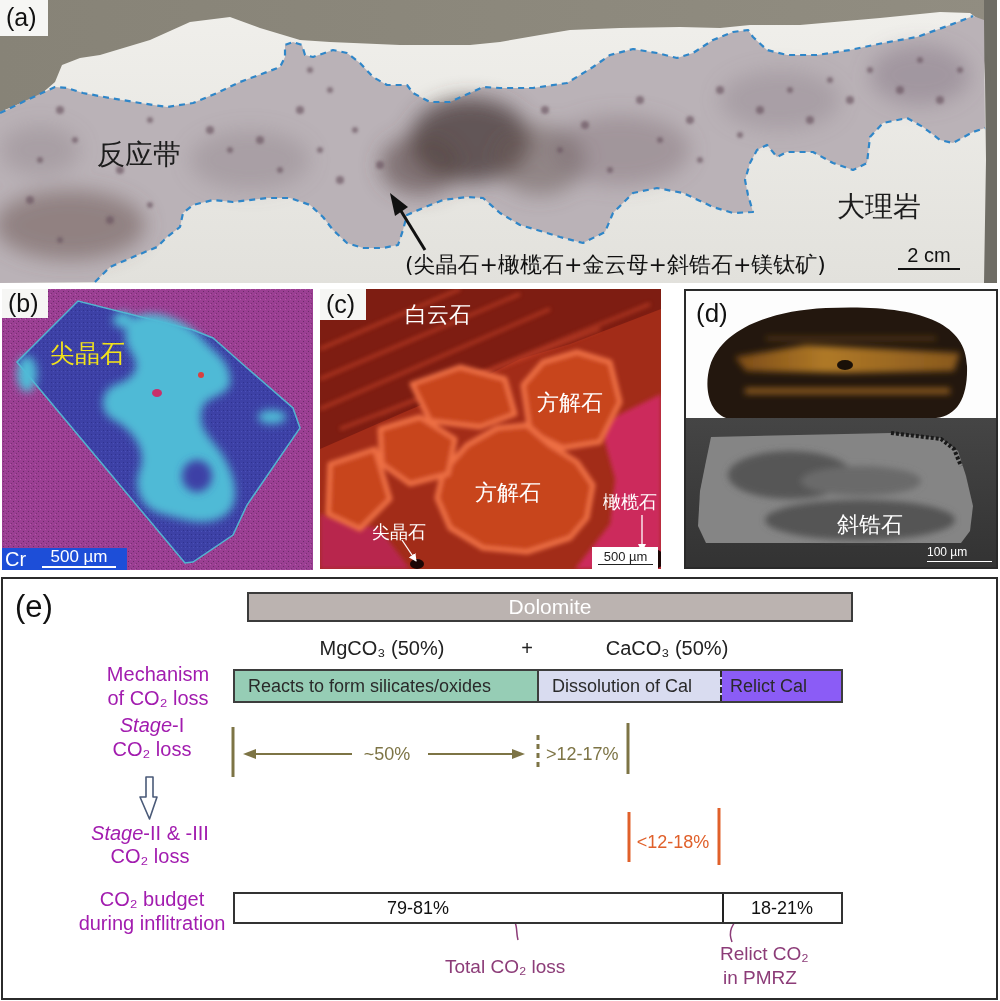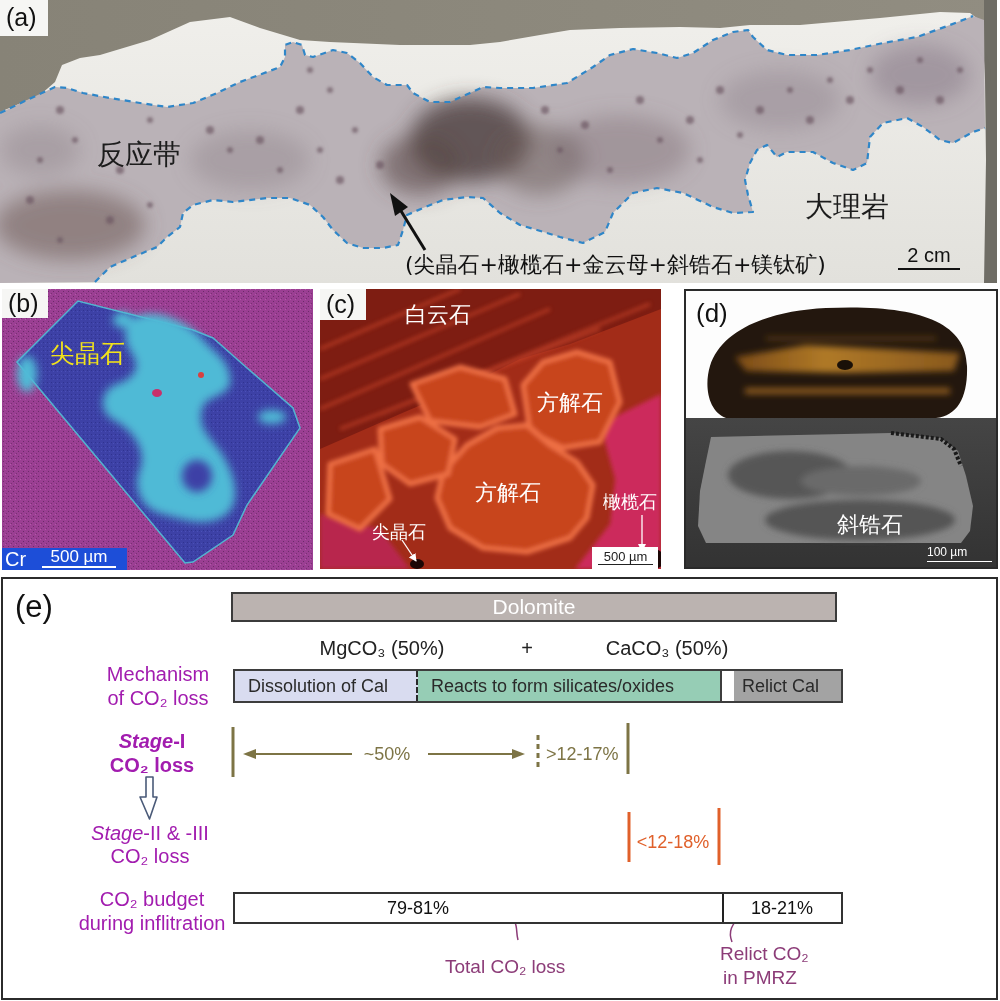--- a/index.html
+++ b/index.html
@@ -101,21 +101,21 @@
     </g>
     <polyline fill="none" stroke="#2f86c8" stroke-width="2.2" stroke-dasharray="6 5" stroke-linejoin="round" points="0,113 27,100 55,87 67,88 83,93 110,98 140,103 167,107 193,103 217,93 240,82 267,72 280,67 285,57 285,45 293,42 302,45 305,55 313,57 333,50 347,53 360,63 373,77 387,85 407,85 413,93 430,102 450,102 470,93 483,87 500,88 533,88 567,83 593,67 610,55 633,49 657,53 677,58 693,53 713,40 733,32 748,30 753,37 767,50 787,55 817,55 850,50 883,43 917,37 950,25 973,16"></polyline>
     <polyline fill="none" stroke="#2f86c8" stroke-width="2.2" stroke-dasharray="6 5" stroke-linejoin="round" points="95,282 110,267 133,257 157,247 167,237 180,227 183,213 193,205 213,200 233,202 267,198 290,198 310,205 323,217 333,230 347,243 363,248 383,248 398,245 403,230 407,215 423,208 443,200 467,197 483,198 500,213 520,225 537,230 560,237 583,243 605,232 613,213 633,193 657,188 683,193 713,207 733,213 753,212 748,195 745,180 750,163 757,150 767,145 777,157 787,152 813,152 833,163 853,170 867,163 870,137 883,123 907,118 923,127 940,140 953,143 973,132 985,128"></polyline>
     <g>
       <line x1="425" y1="250" x2="401" y2="211" stroke="#111" stroke-width="3"></line>
       <polygon points="390,193 408,207 395,216" fill="#111"></polygon>
     </g>
   </svg>
   <div class="plabel" style="width:48px;height:36px;line-height:34px;">(a)</div>
   <div class="abs cjk" style="left:97px;top:141px;font-size:28px;line-height:28px;color:#1c1c1c;">反应带</div>
-  <div class="abs cjk" style="left:805px;top:193px;font-size:28px;line-height:28px;color:#1c1c1c;text-align:right;">大理岩</div>
+  <div class="abs cjk" style="left:837px;top:193px;font-size:28px;line-height:28px;color:#1c1c1c;text-align:right;">大理岩</div>
   <div class="abs cjk" style="left:405px;top:254px;font-size:22px;line-height:22px;color:#111;">(尖晶石+橄榄石+金云母+斜锆石+镁钛矿)</div>
   <div class="abs" style="left:898px;top:243px;width:62px;height:27px;text-align:center;font-size:20px;line-height:24px;color:#111;border-bottom:2px solid #111;">2 cm</div>
 </div>
 
 <div class="panel" style="left:2px;top:289px;width:311px;height:281px;">
   <svg class="fillsvg" width="311" height="281" viewBox="0 0 311 281">
     <defs>
       <pattern id="noiseB" width="5" height="5" patternUnits="userSpaceOnUse">
         <rect width="5" height="5" fill="#9b3f93"></rect>
         <rect x="1" y="2" width="1" height="1" fill="#6d2a6a"></rect>
@@ -259,45 +259,45 @@
     </g>
 
     <path d="M145,200 L152,200 L152,220 L156,220 L148.5,242 L139,220 L145,220 Z" fill="#ffffff" stroke="#4a5a78" stroke-width="1.6" stroke-linejoin="round"></path>
 
     <path d="M517,363 C514,352 519,345 505,337" fill="none" stroke="#8c3c78" stroke-width="1.5" marker-end="url(#purpleHead)"></path>
     <path d="M731,365 C727,355 730,347 742,337" fill="none" stroke="#8c3c78" stroke-width="1.5" marker-end="url(#purpleHead)"></path>
   </svg>
 
   <div class="abs" style="left:14px;top:15px;font-size:31px;line-height:30px;color:#111;">(e)</div>
 
-  <div class="abs" style="left:230px;top:15px;width:606px;height:30px;background:#bbb3b0;border:2px solid #3b3b3b;text-align:center;">
+  <div class="abs" style="left:246px;top:15px;width:606px;height:30px;background:#bbb3b0;border:2px solid #3b3b3b;text-align:center;">
     <span style="font-size:21px;line-height:26px;color:#fff;">Dolomite</span>
   </div>
 
   <div class="abs center" style="left:381px;top:59px;font-size:20px;line-height:24px;color:#222;">MgCO₃ (50%)</div>
   <div class="abs center" style="left:526px;top:59px;font-size:20px;line-height:24px;color:#222;">+</div>
   <div class="abs center" style="left:666px;top:59px;font-size:20px;line-height:24px;color:#222;">CaCO₃ (50%)</div>
 
   <div class="rowlabel" style="left:77px;top:85px;width:160px;">
     <div>Mechanism</div>
     <div>of CO₂ loss</div>
   </div>
   <div class="bar" style="left:232px;top:92px;width:610px;height:34px;">
+    <div class="seg" style="width:304px;background:#96cdb5;border-right:2px solid #3d3d3d;">
+      <span>Reacts to form silicates/oxides</span>
+    </div>
     <div class="seg" style="width:183px;background:#d9dcf0;border-right:2px dashed #2a2a2a;">
       <span>Dissolution of Cal</span>
     </div>
-    <div class="seg" style="width:304px;background:#96cdb5;border-right:2px solid #3d3d3d;">
-      <span>Reacts to form silicates/oxides</span>
-    </div>
-    <div class="seg" style="flex:1;background:#a3a3a3;padding-left:8px;margin-left:12px;">
+    <div class="seg" style="flex:1;background:#8b5cf6;padding-left:8px;">
       <span>Relict Cal</span>
     </div>
   </div>
 
-  <div class="rowlabel" style="left:71px;top:152px;width:160px;font-weight:bold;">
+  <div class="rowlabel" style="left:71px;top:136px;width:160px;">
     <div><i>Stage</i><span>-I</span></div>
     <div>CO₂ loss</div>
   </div>
   <div class="abs center olive" style="left:386px;top:166px;">~50%</div>
   <div class="abs olive" style="left:545px;top:166px;">&gt;12-17%</div>
 
   <div class="rowlabel" style="left:69px;top:245px;width:160px;">
     <div style="line-height:23px;"><i>Stage</i><span>-II &amp; -III</span></div>
     <div style="line-height:23px;">CO₂ loss</div>
   </div>

